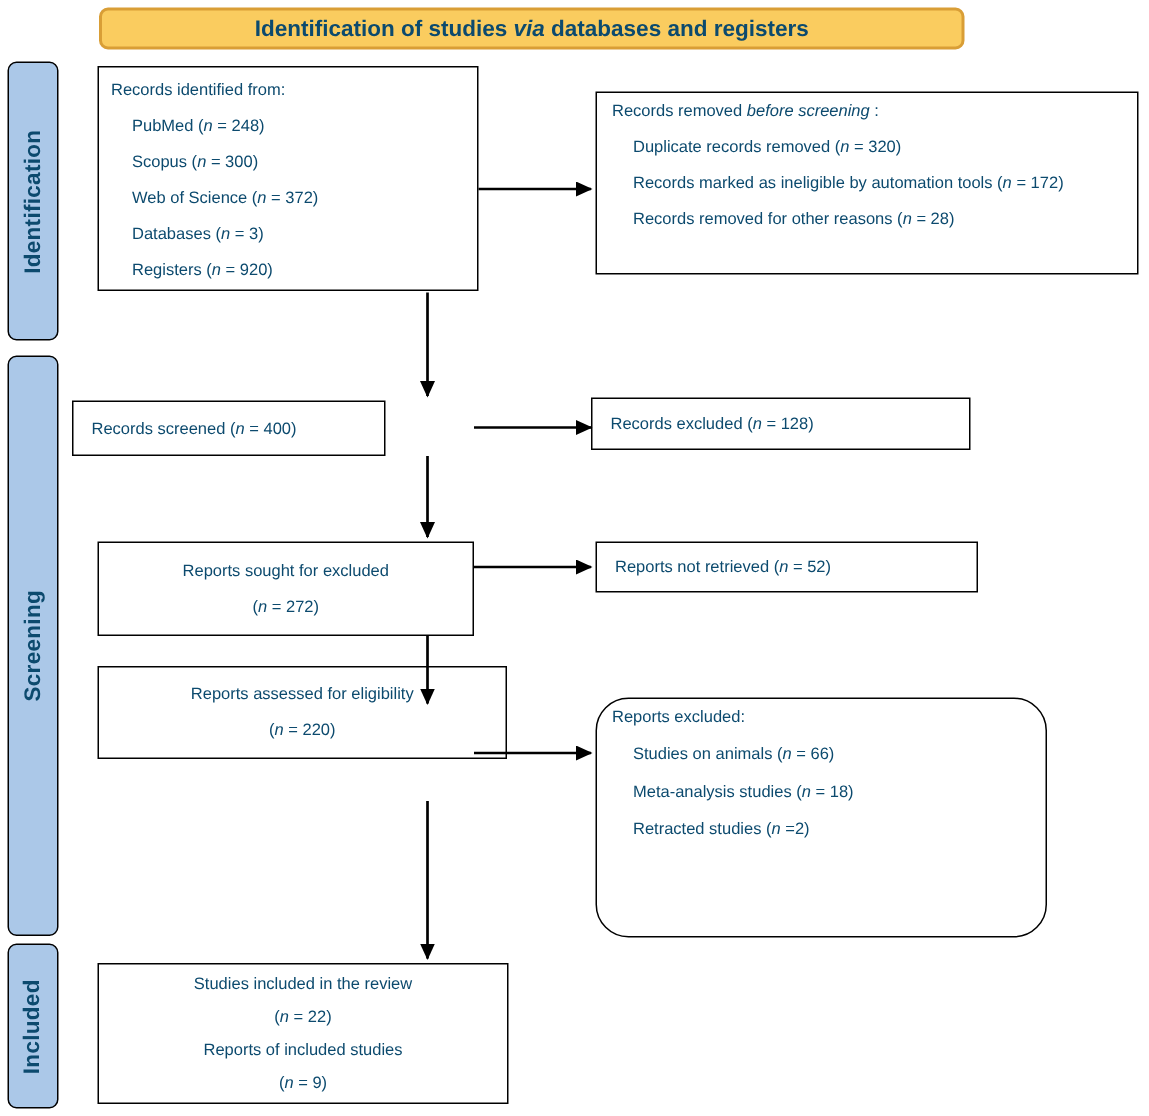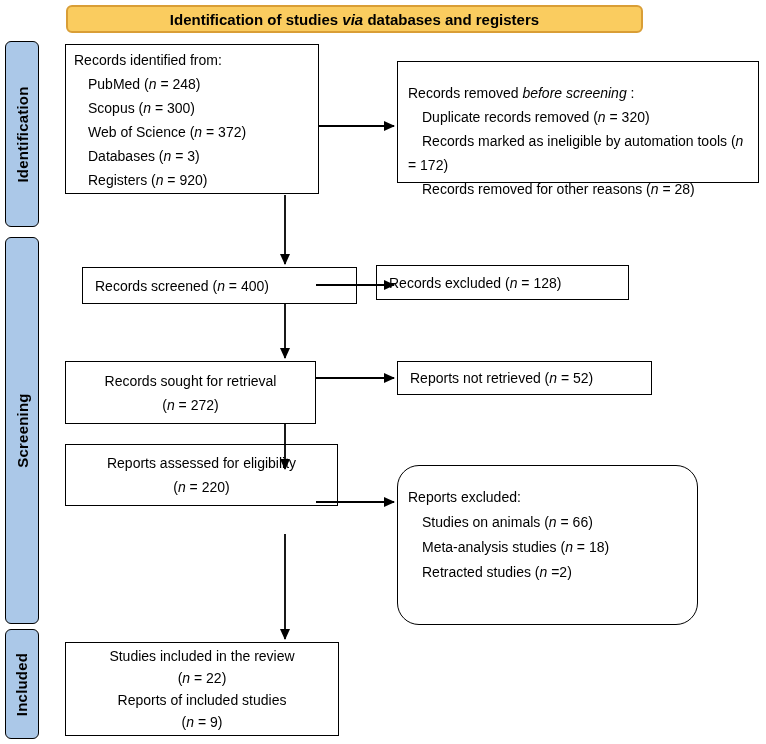--- a/index.html
+++ b/index.html
@@ -2,21 +2,21 @@
 <html style="--banner-fill: #FACC5F; --banner-border: #D99E36; --stage-fill: #ABC8E8; --box-border: #000000;"><head>
 <meta charset="utf-8">
 <style>
   html, body { margin: 0; padding: 0; background: #ffffff; }
   #page {
     position: relative;
     width: 766px;
     height: 744px;
     background: #ffffff;
     font-family: "Liberation Sans", sans-serif;
-    color: #000000;
+    color: #0c4a6e;
     overflow: hidden;
   }
   .banner {
     position: absolute;
     display: flex;
     align-items: center;
     justify-content: center;
     background: var(--banner-fill, #FACC5F);
     border: 2px solid var(--banner-border, #D99E36);
     border-radius: 6px;
@@ -39,26 +39,26 @@
     transform: rotate(-90deg);
     white-space: nowrap;
     font-weight: bold;
     font-size: 15px;
     letter-spacing: 0.2px;
   }
   .box {
     position: absolute;
     background: #fff;
     border: 1.6px solid var(--box-border, #000);
-    font-size: 14px;
+    font-size: 11px;
     line-height: 24px;
     box-sizing: border-box;
   }
   .pad { padding: 3px 8px; }
-  .pad2 { padding: 19px 10px; }
+  .pad2 { padding: 0 10px; }
   .vcenter { display: flex; align-items: center; }
   .center {
     display: flex;
     flex-direction: column;
     align-items: center;
     justify-content: center;
     text-align: center;
   }
   .indent { text-indent: 14px; }
   .lh25 { line-height: 25px; border-radius: 22px; }
@@ -98,30 +98,30 @@
     <div class="indent">Registers (<i>n</i> = 920)</div>
   </div>
 
   <div class="box pad2" style="left:397px; top:61px; width:362px; height:122px;">
     <div>Records removed <i>before screening</i> :</div>
     <div class="indent">Duplicate records removed  (<i>n</i> = 320)</div>
     <div class="indent">Records marked as ineligible by automation tools (<i>n</i> = 172)</div>
     <div class="indent">Records removed for other reasons (<i>n</i> = 28)</div>
   </div>
 
-  <div class="box vcenter" style="left:82px; top:267px; width:275px; height:37px; padding-left:12px;">
+  <div class="box vcenter" style="left:48px; top:267px; width:209px; height:37px; padding-left:12px;">
     <div>Records screened (<i>n</i> = 400)</div>
   </div>
 
-  <div class="box vcenter" style="left:376px; top:265px; width:253px; height:35px; padding-left:12px;">
+  <div class="box vcenter" style="left:394px; top:265px; width:253px; height:35px; padding-left:12px;">
     <div>Records excluded (<i>n</i> = 128)</div>
   </div>
 
   <div class="box center" style="left:65px; top:361px; width:251px; height:63px;">
-    <div>Records sought for retrieval</div>
+    <div>Reports sought for excluded</div>
     <div>(<i>n</i> = 272)</div>
   </div>
 
   <div class="box vcenter" style="left:397px; top:361px; width:255px; height:34px; padding-left:12px;">
     <div>Reports not retrieved (<i>n</i> = 52)</div>
   </div>
 
   <div class="box center" style="left:65px; top:444px; width:273px; height:62px;">
     <div>Reports assessed for eligibility</div>
     <div>(<i>n</i> = 220)</div>

